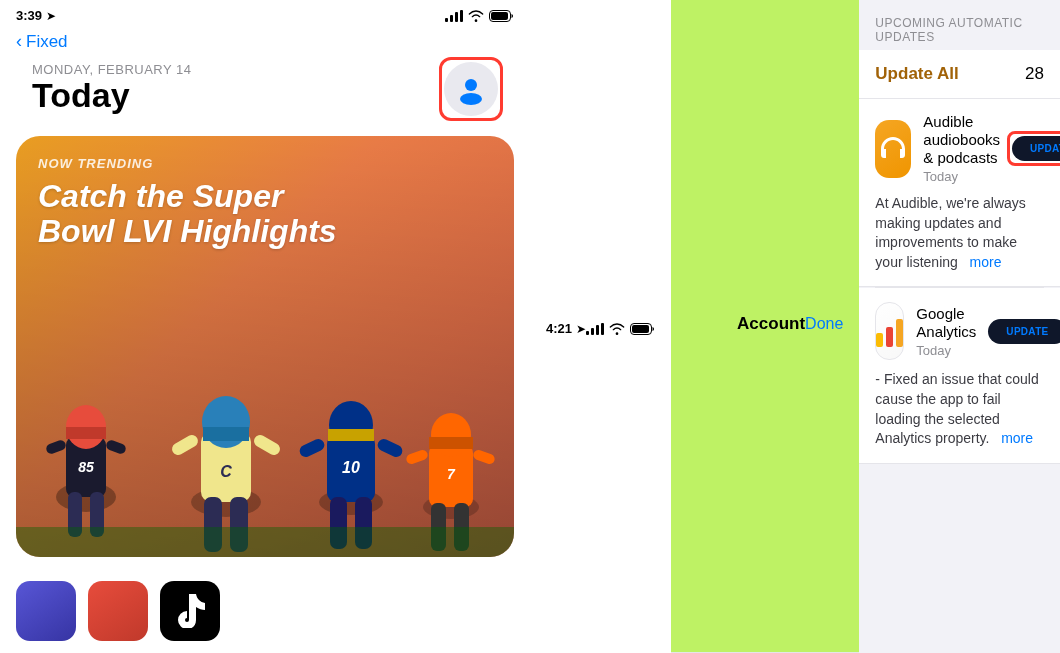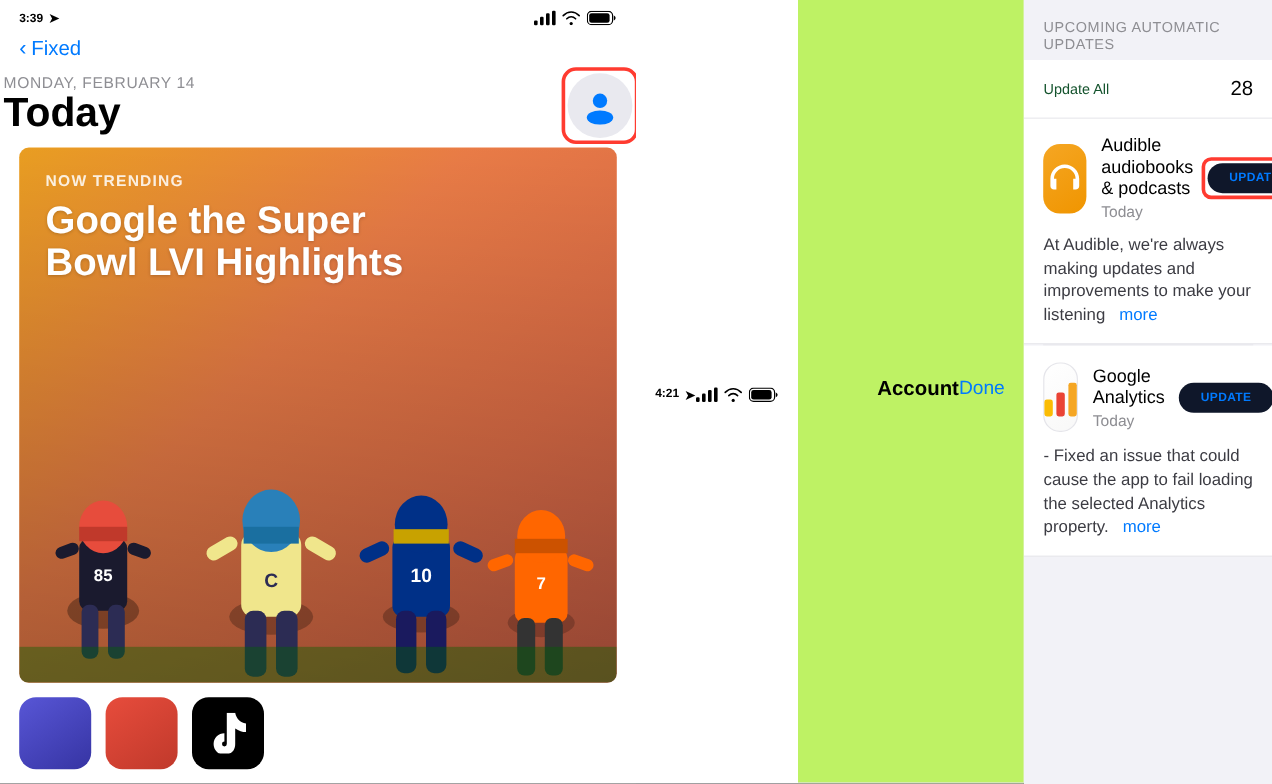--- a/index.html
+++ b/index.html
@@ -24,21 +24,21 @@
     }
 
     .status-bar-left {
       display: flex;
       justify-content: space-between;
       align-items: center;
       padding: 8px 16px 4px;
       background: #fff;
     }
     .status-time {
-      font-size: 10px;
+      font-size: 13px;
       font-weight: 600;
       color: #000;
     }
     .status-icons {
       display: flex;
       align-items: center;
       gap: 5px;
     }
     .signal-bars {
       display: flex;
@@ -62,21 +62,21 @@
       gap: 4px;
       color: #007aff;
       font-size: 17px;
     }
     .back-arrow {
       font-size: 18px;
       color: #007aff;
     }
 
     .page-header {
-      padding: 4px 3px 8px;
+      padding: 4px 32px 8px;
       background: #fff;
       display: flex;
       justify-content: space-between;
       align-items: flex-start;
     }
     .header-left {}
     .date-label {
       font-size: 13px;
       font-weight: 500;
       color: #8e8e93;
@@ -107,27 +107,28 @@
       top: -5px;
       left: -5px;
       right: -5px;
       bottom: -5px;
       border: 3px solid #ff3b30;
       border-radius: 12px;
     }
 
     
     .hero-card {
-      margin: 0 16px;
-      border-radius: 8px;
+      margin: 12px 16px;
+      border-radius: 24px;
       overflow: hidden;
       flex: 1;
       position: relative;
       background: linear-gradient(135deg, #f5a623 0%, #f5824a 40%, #e8724a 70%, #d4634a 100%);
       min-height: 380px;
+      font-style: italic;
     }
     .hero-overlay {
       position: absolute;
       top: 0; left: 0; right: 0; bottom: 0;
       background: linear-gradient(180deg, rgba(0,0,0,0.05) 0%, rgba(0,0,0,0.3) 100%);
     }
     .hero-content {
       position: absolute;
       top: 20px;
       left: 22px;
@@ -222,23 +223,23 @@
 
     .update-all-row {
       background: #fff;
       padding: 14px 16px;
       display: flex;
       justify-content: space-between;
       align-items: center;
       border-bottom: 1px solid #e5e5ea;
     }
     .update-all-label {
-      font-size: 12px;
-      color: #14532d;
-      font-weight: 400;
+      font-size: 17px;
+      color: #a16207;
+      font-weight: 700;
     }
     .update-count {
       font-size: 17px;
       color: #000;
     }
 
     .app-update-item {
       background: #fff;
       padding: 14px 16px;
       border-bottom: 1px solid #e5e5ea;
@@ -435,21 +436,21 @@
         </svg>
       </button>
     </div>
   </div>
 
   <div class="hero-card">
     <div class="hero-overlay"></div>
     <div class="hero-content">
       <div class="now-trending">NOW TRENDING</div>
       <div class="hero-title">
-        <span>Google the Super</span><br>
+        <span>Catch the Super</span><br>
         <span>Bowl LVI Highlights</span>
       </div>
     </div>
 
     <svg class="players-svg" viewBox="0 0 498 280" xmlns="http://www.w3.org/2000/svg">
 
       <g transform="translate(20, 20)">
         <ellipse cx="50" cy="200" rx="30" ry="15" fill="rgba(0,0,0,0.3)"></ellipse>
 
         <rect x="30" y="140" width="40" height="60" rx="8" fill="#1a1a2e"></rect>

